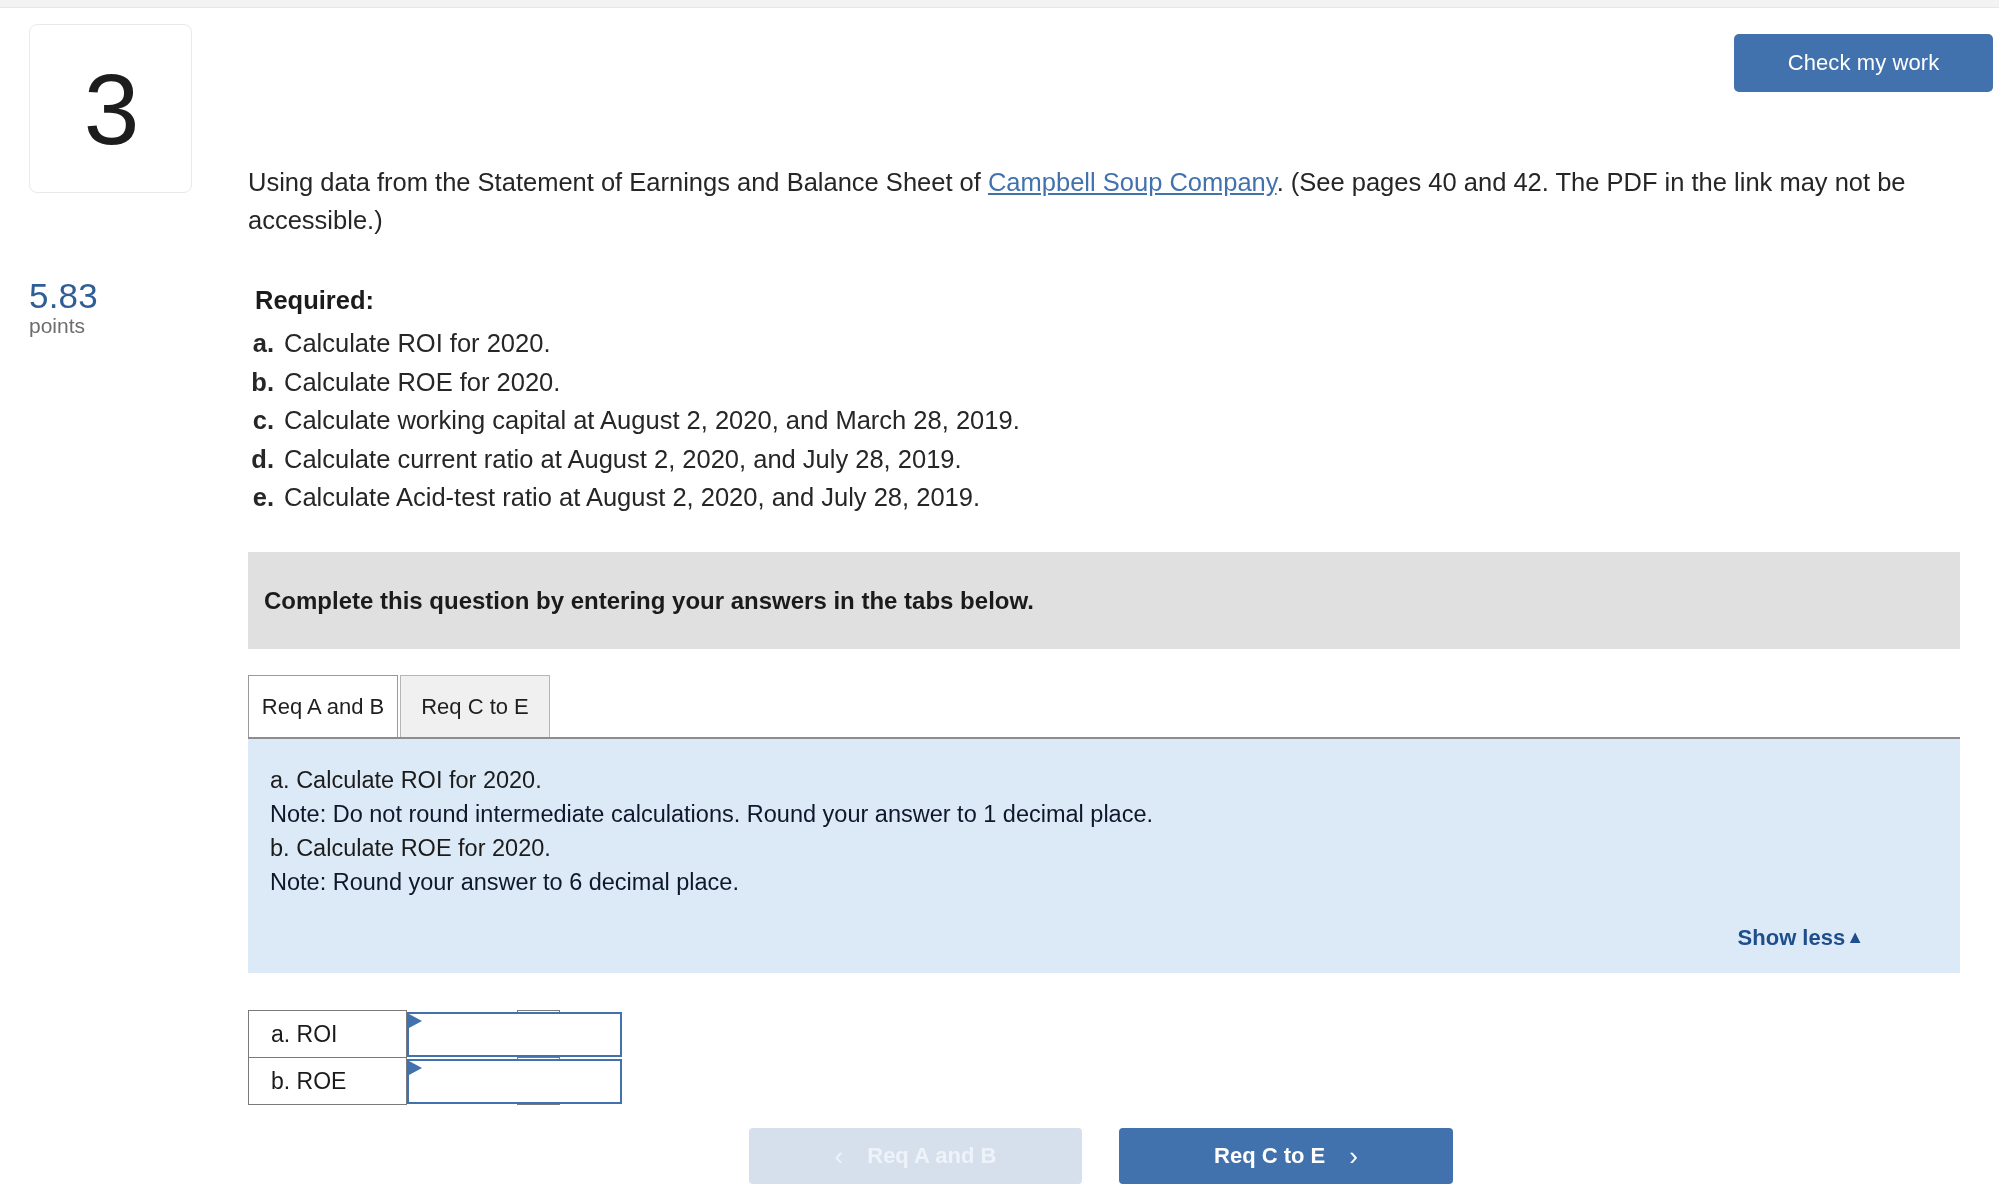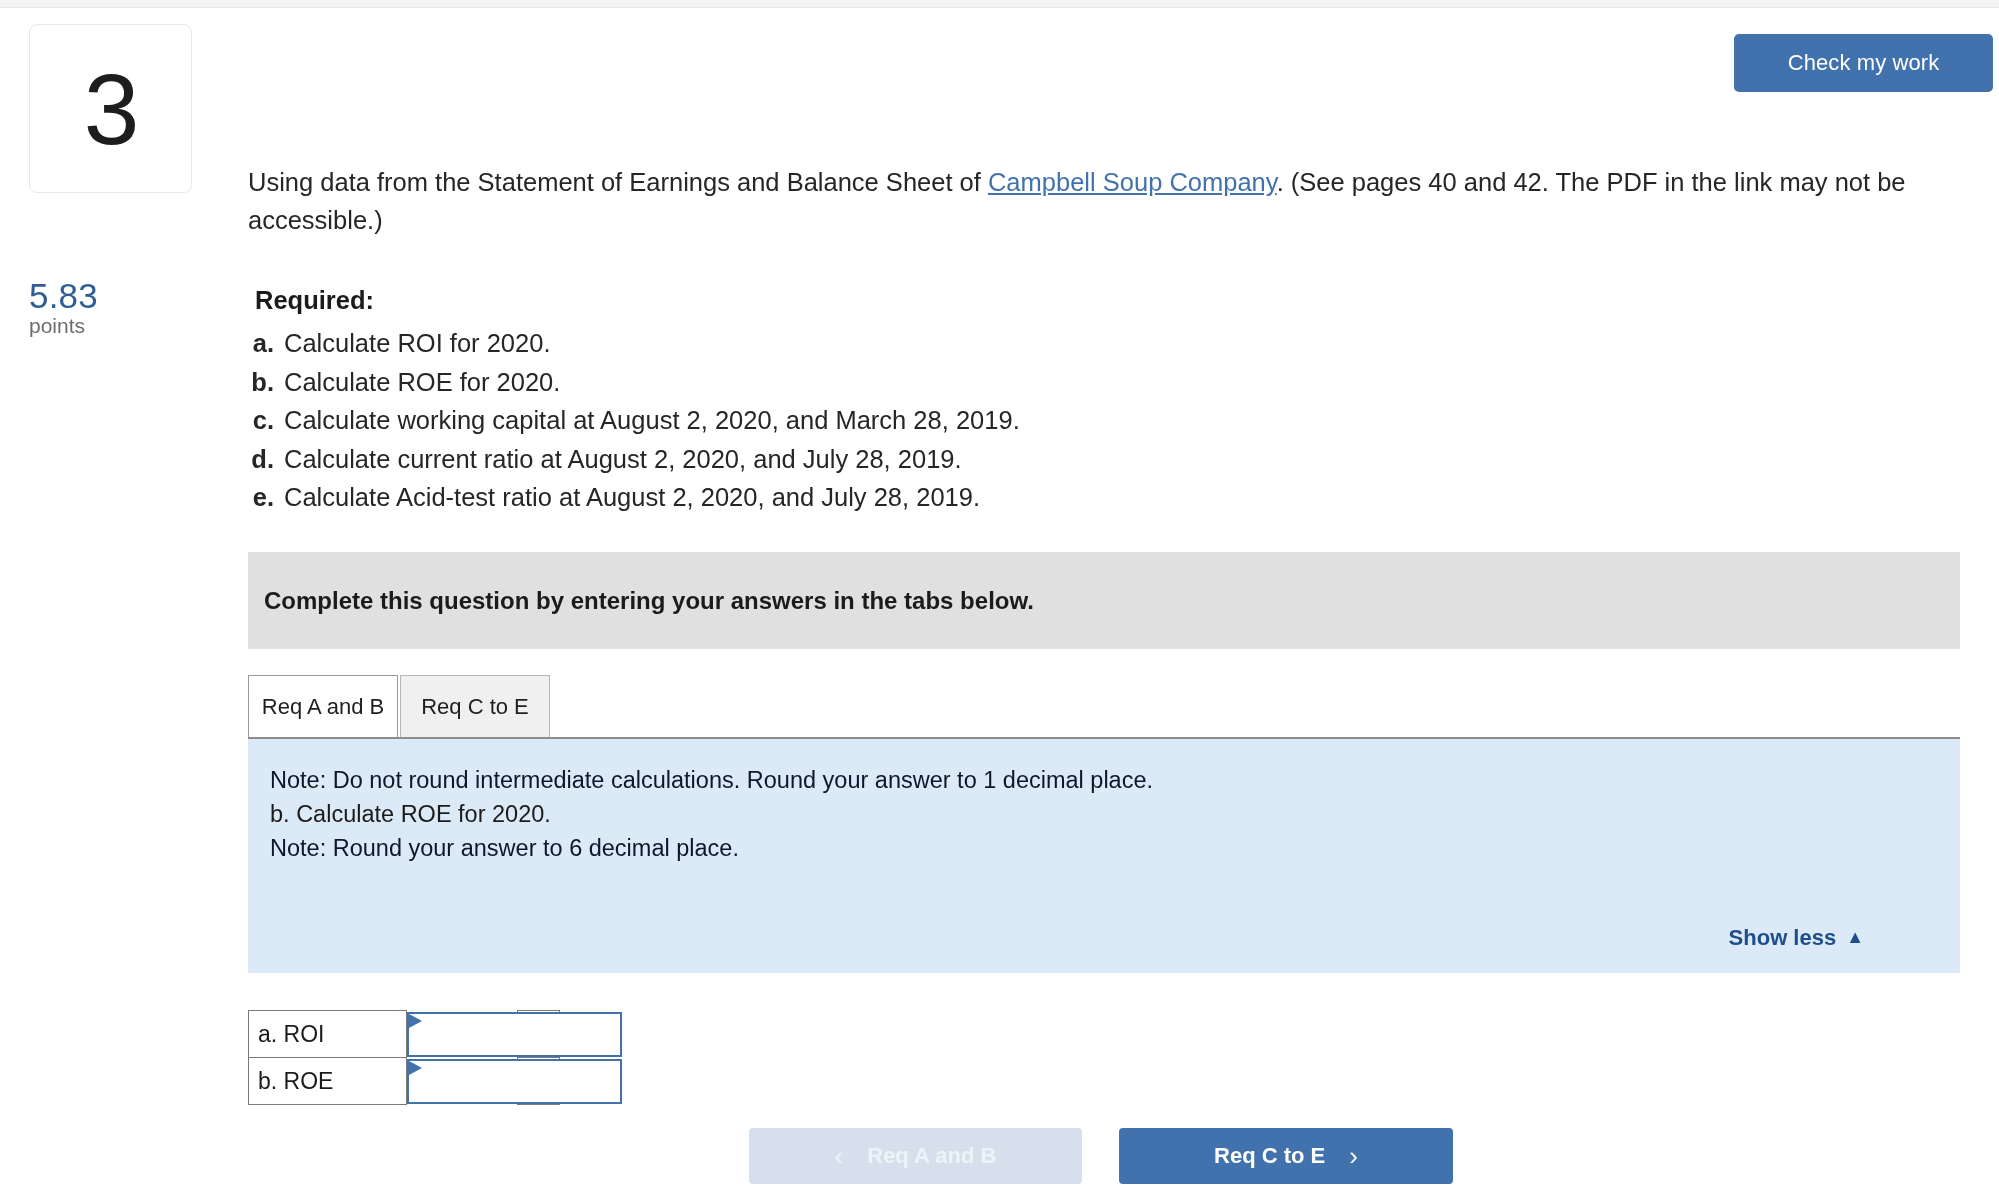--- a/index.html
+++ b/index.html
@@ -245,21 +245,21 @@
   .show-less {
     position: absolute;
     right: 96px;
     bottom: 22px;
     font-size: 22px;
     font-weight: bold;
     color: #1f4e8c;
     cursor: pointer;
     display: flex;
     align-items: center;
-    gap: 10px;
+    gap: 1px;
   }
   .show-less .caret {
     font-size: 18px;
     line-height: 1;
     transform: translateY(-1px);
   }
 
   
   .ans-table {
     position: absolute;
@@ -271,21 +271,21 @@
   .ans-table td {
     border: 1px solid #7a7a7a;
     height: 47px;
     padding: 0;
     background: #fff;
   }
   .ans-table td.lbl {
     width: 158px;
     font-size: 23px;
     color: #1b1b1b;
-    padding-left: 9px;
+    padding-left: 22px;
   }
   .ans-table td.fieldcell {
     width: 111px;
     position: relative;
     border: none;
   }
   .ans-table td.pct {
     width: 42px;
     font-size: 23px;
     color: #1b1b1b;
@@ -415,20 +415,21 @@
     <div class="gray-band">
       <span class="txt">Complete this question by entering your answers in the tabs below.</span>
     </div>
 
     <div class="tabstrip">
       <div class="tab active">Req A and B</div>
       <div class="tab inactive">Req C to E</div>
     </div>
 
     <div class="blue-panel">
+      <div class="line">a. Calculate ROI for 2020.</div>
       <div class="line note">Note: Do not round intermediate calculations. Round your answer to 1 decimal place.</div>
       <div class="line">b. Calculate ROE for 2020.</div>
       <div class="line note">Note: Round your answer to 6 decimal place.</div>
 
       <div class="show-less">
         <span>Show less</span>
         <span class="caret">▲</span>
       </div>
     </div>
 

